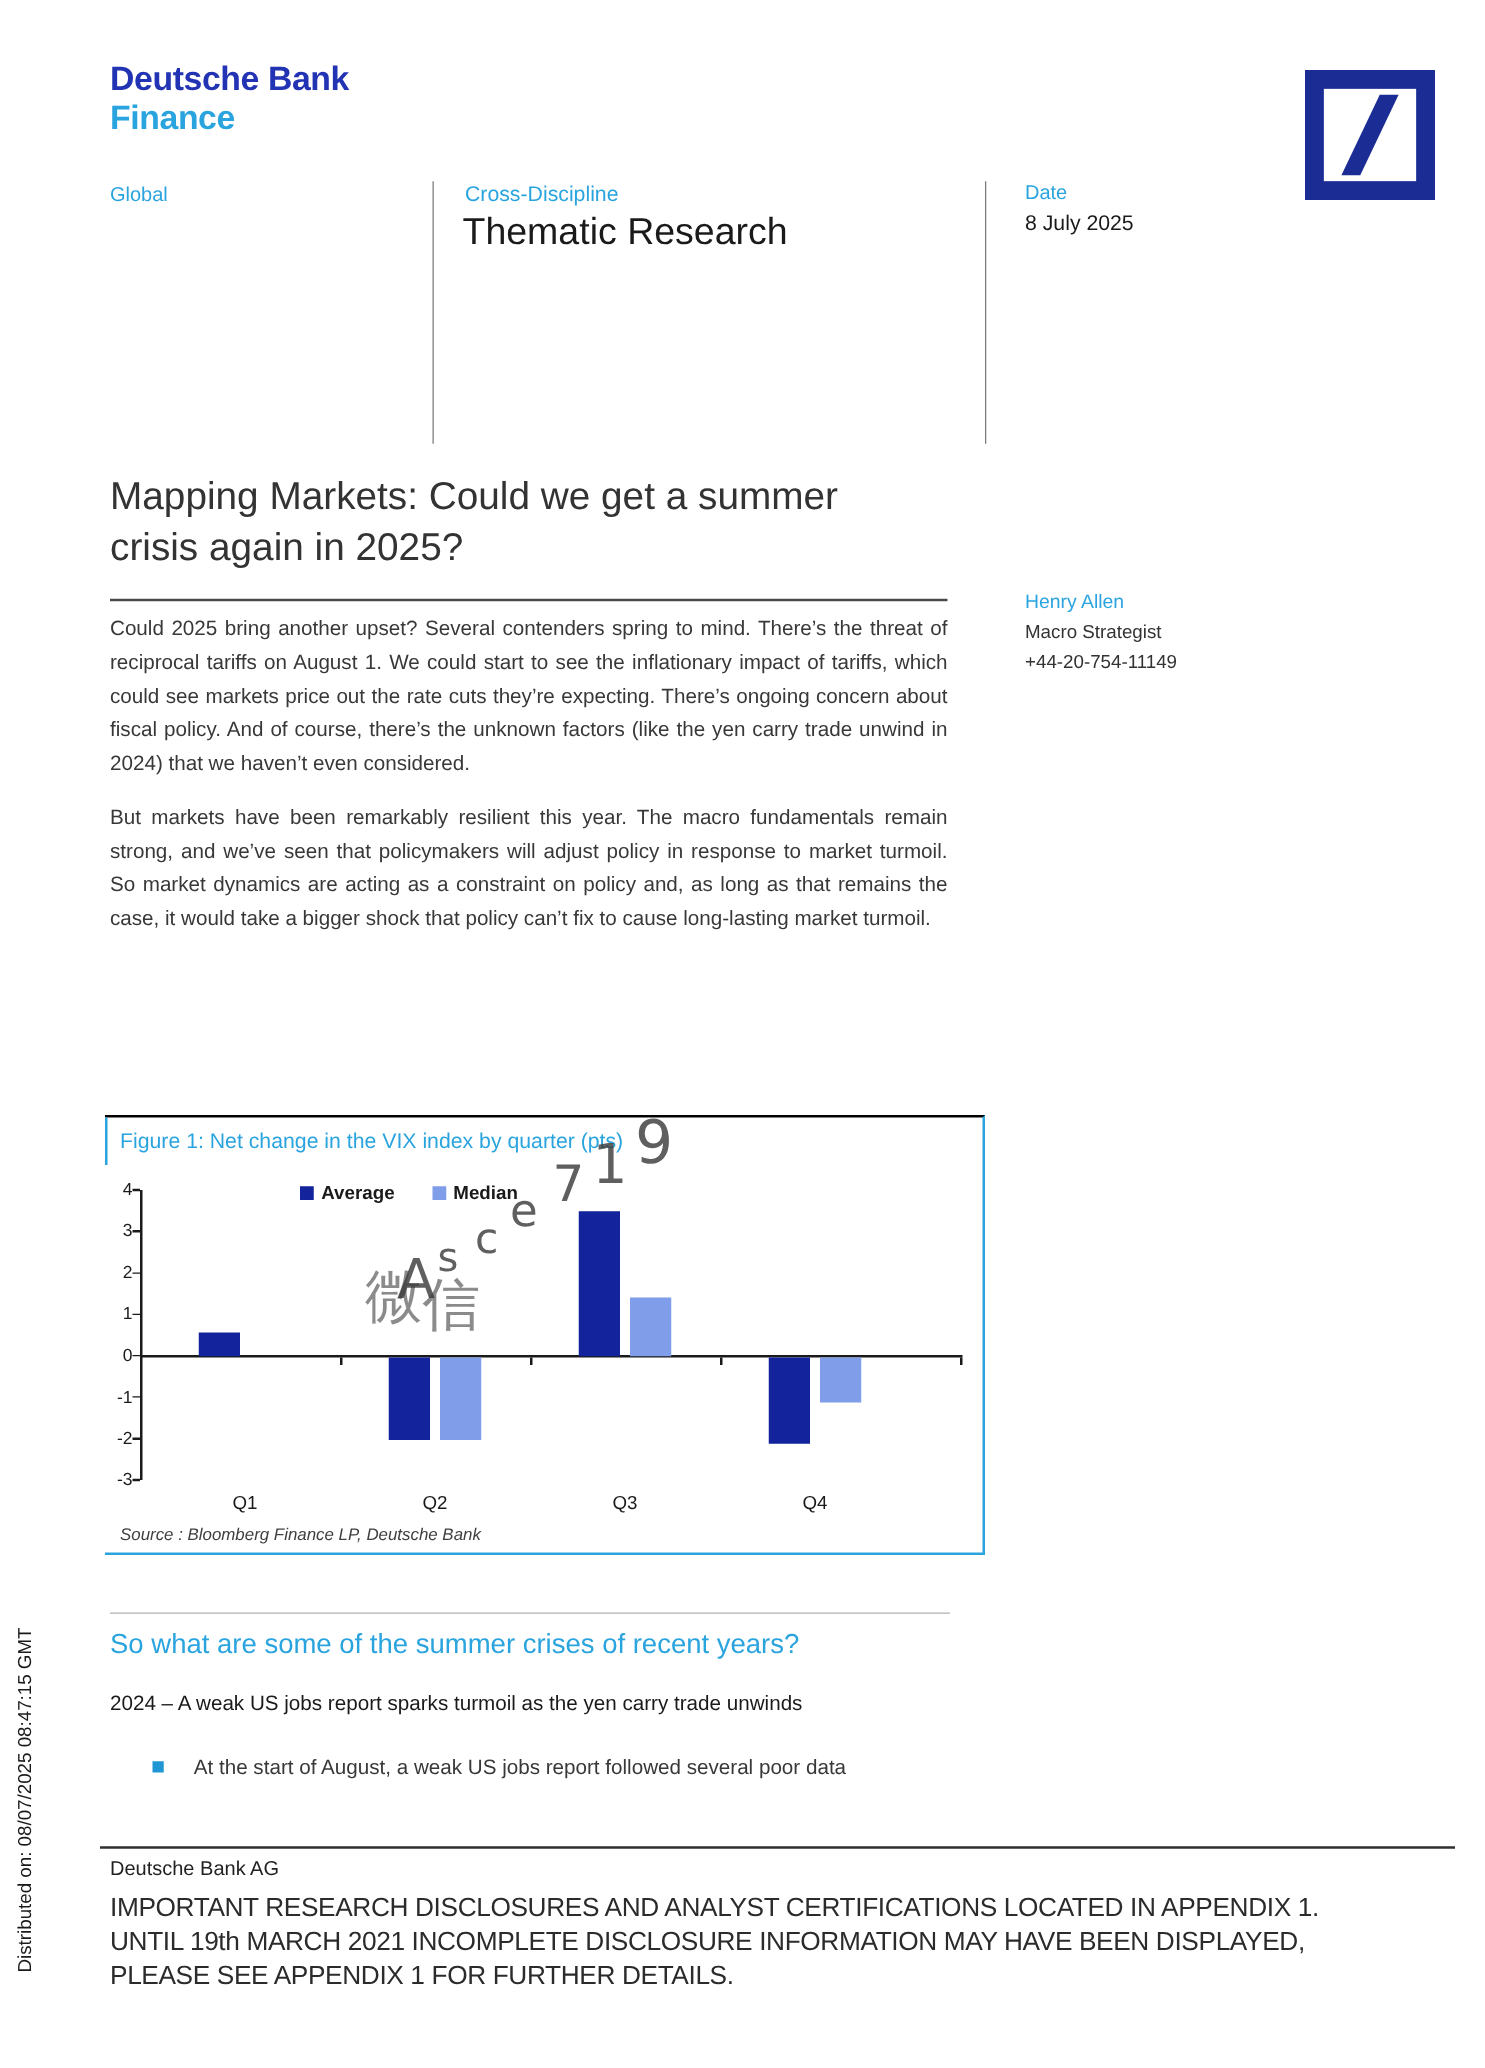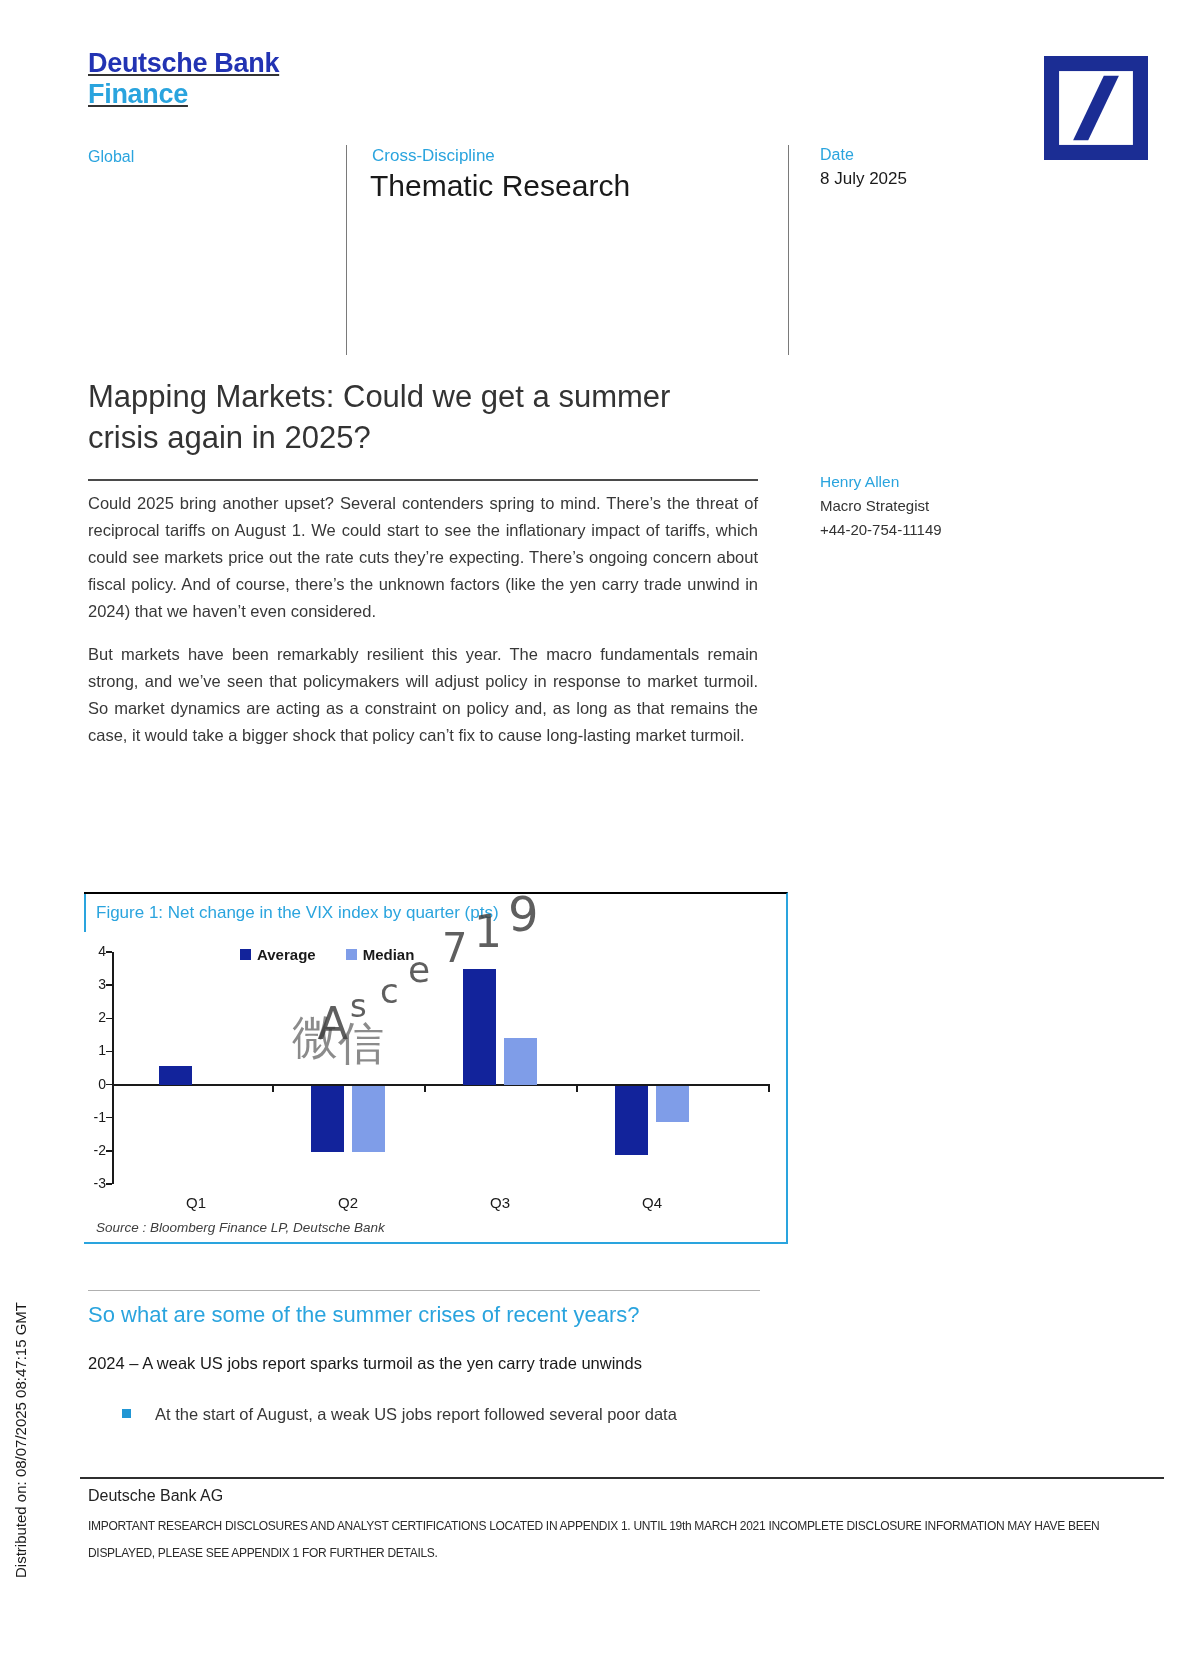--- a/index.html
+++ b/index.html
@@ -5,21 +5,21 @@
   html,body{margin:0;padding:0;background:#fff;}
   .page{position:relative;width:1188px;height:1654px;background:#fff;overflow:hidden;
         font-family:"Liberation Sans","DejaVu Sans",sans-serif;color:#333;}
 
   
   .dist-note{position:absolute;left:12px;top:1578px;transform:rotate(-90deg);
              transform-origin:0 0;white-space:nowrap;font-size:15px;color:#1a1a1a;}
 
   
   .brand{position:absolute;left:88px;top:48px;font-size:27px;font-weight:700;
-         letter-spacing:-.3px;line-height:31px;text-decoration:underline;}
+         letter-spacing:-.3px;line-height:31px;}
   .brand .l1{color:#2233B3;}
   .brand .l2{color:#2AA4DE;}
   .db-logo{position:absolute;left:1044px;top:56px;width:104px;height:104px;}
   .vdiv{position:absolute;top:145px;width:1px;height:210px;background:#7a7a7a;}
   .vdiv.d1{left:346px;}
   .vdiv.d2{left:788px;}
   .lbl-blue{color:#2AA4DE;}
   .region{position:absolute;left:88px;top:148px;font-size:16px;}
   .category{position:absolute;left:372px;top:146px;font-size:17px;}
   .publication{position:absolute;left:370px;top:169px;font-size:30px;color:#1a1a1a;}
@@ -67,21 +67,21 @@
   .grey-rule{position:absolute;left:88px;top:1290px;width:672px;height:1px;background:#b0b0b0;}
   .sec-heading{position:absolute;left:88px;top:1302px;font-size:22px;color:#2AA4DE;}
   .sub-heading{position:absolute;left:88px;top:1354px;font-size:16.5px;font-weight:400;color:#1a1a1a;}
   .bullet-row{position:absolute;left:122px;top:1402px;width:640px;display:flex;}
   .bullet-sq{width:9px;height:9px;background:#2196d4;margin-top:7px;flex:none;}
   .bullet-tx{margin-left:24px;font-size:16.5px;line-height:25px;color:#383838;}
 
   
   .foot-rule{position:absolute;left:80px;top:1477px;width:1084px;height:2px;background:#2f2f2f;}
   .foot-co{position:absolute;left:88px;top:1487px;font-size:16px;color:#222;}
-  .foot-disc{position:absolute;left:88px;top:1513px;width:1030px;font-size:12px;line-height:27px;
+  .foot-disc{position:absolute;left:88px;top:1513px;width:1030px;font-size:21px;line-height:27px;
              letter-spacing:-.3px;color:#2b2b2b;}
 </style>
 </head>
 <body>
 
 <div class="page">
 
   <div class="dist-note">Distributed on: 08/07/2025 08:47:15 GMT</div>
 
   <div class="brand">

